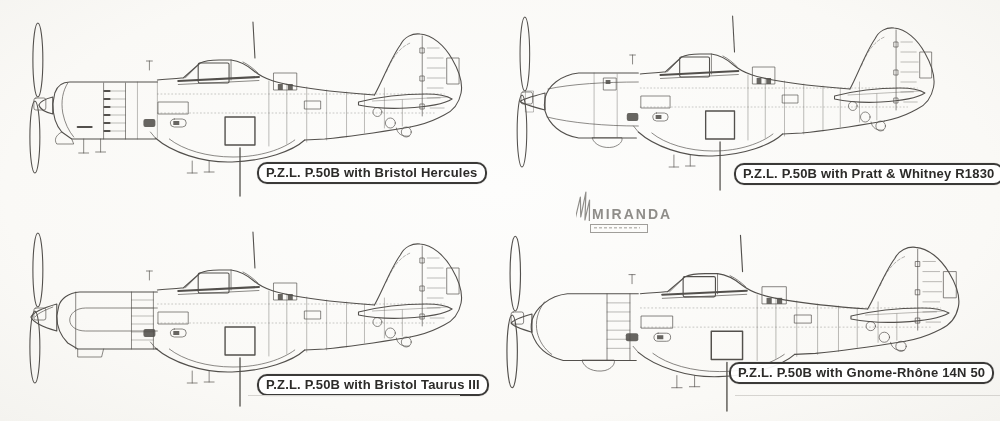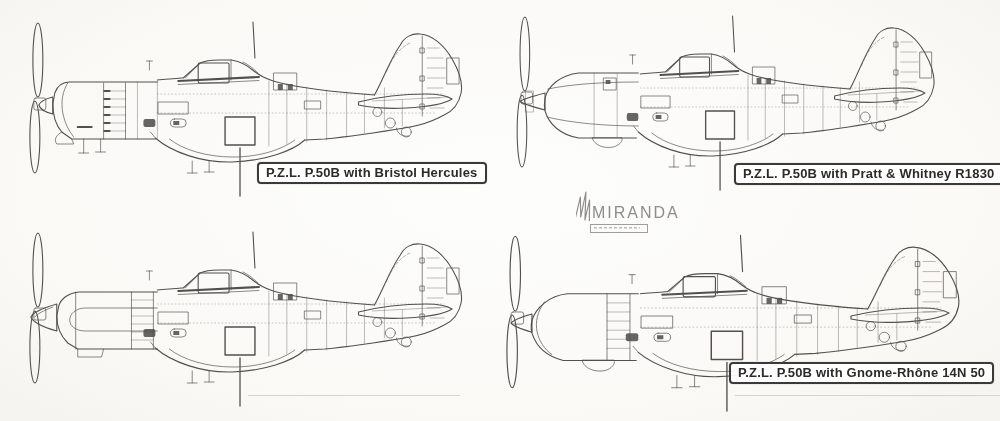--- a/index.html
+++ b/index.html
@@ -15,28 +15,28 @@
   .hair{stroke-width:.55;opacity:.7;}
   .dot{stroke-dasharray:1 2.6;opacity:.55;}
   .dash{stroke-dasharray:3 2;opacity:.8;}
   .sill{stroke-width:2.1;}
   .box{stroke-width:1.4;}
   .datum{stroke-width:1.6;opacity:.82;}
   .fillink{fill:#474440;stroke:none;opacity:.88;}
 
   .label{
     position:absolute;display:inline-block;white-space:nowrap;
-    border:2px solid #3b3a38;border-radius:4px;background:rgba(255,255,255,.93);
+    border:2px solid #3b3a38;border-radius:10px;background:rgba(255,255,255,.93);
     padding:1px 7px 2px 7px;color:#2c2b29;font-size:13px;font-weight:700;letter-spacing:.2px;
     box-shadow:0 0 0 .5px rgba(70,68,64,.12);
   }
   .logo{position:absolute;left:576px;top:191px;width:90px;color:#8f8d89;}
   .logo-row{display:flex;align-items:flex-end;}
   .logo-zigzag{flex:0 0 auto;}
-  .logo-text{font-size:16px;font-weight:400;letter-spacing:2px;margin-left:-3px;line-height:1;padding-bottom:2px;}
+  .logo-text{font-size:14px;font-weight:700;letter-spacing:2px;margin-left:-3px;line-height:1;padding-bottom:2px;}
   .logo-box{
     width:56px;height:7px;border:1px solid #a09e9a;margin-left:14px;margin-top:1px;
     background:repeating-linear-gradient(90deg,#bdbbb7 0 3px,transparent 3px 5px) 3px 2px/46px 1.5px no-repeat;
   }
   .scan-line{position:absolute;height:1px;background:#d6d4d0;}
 </style>
 </head>
 <body>
 
 <svg width="0" height="0" style="position:absolute" aria-hidden="true">
@@ -167,20 +167,23 @@
     <use href="#airframe" xlink:href="#airframe"></use>
       <use href="#cowl-gnome" xlink:href="#cowl-gnome"></use>
   </svg>
 
   <div class="label" style="left:257px;top:162px">
     <span>P.Z.L. P.50B with Bristol Hercules</span>
   </div>
   <div class="label" style="left:734px;top:163px">
     <span>P.Z.L. P.50B with Pratt &amp; Whitney R1830</span>
   </div>
+  <div class="label" style="left:257px;top:374px">
+    <span>P.Z.L. P.50B with Bristol Taurus III</span>
+  </div>
   <div class="label" style="left:729px;top:362px">
     <span>P.Z.L. P.50B with Gnome-Rhône 14N 50</span>
   </div>
 
   <div class="logo">
     <div class="logo-row">
       <svg class="logo-zigzag" width="19" height="32" viewBox="0 0 19 32">
         <path d="M2,29 L5,6 L7.5,26 L10,1 L12,29 L14.5,9 L16.5,30" fill="none" stroke="#8f8d89" stroke-width="1.2" stroke-linejoin="round" transform="skewX(-6)"></path>
       </svg>
       <span class="logo-text">MIRANDA</span>

